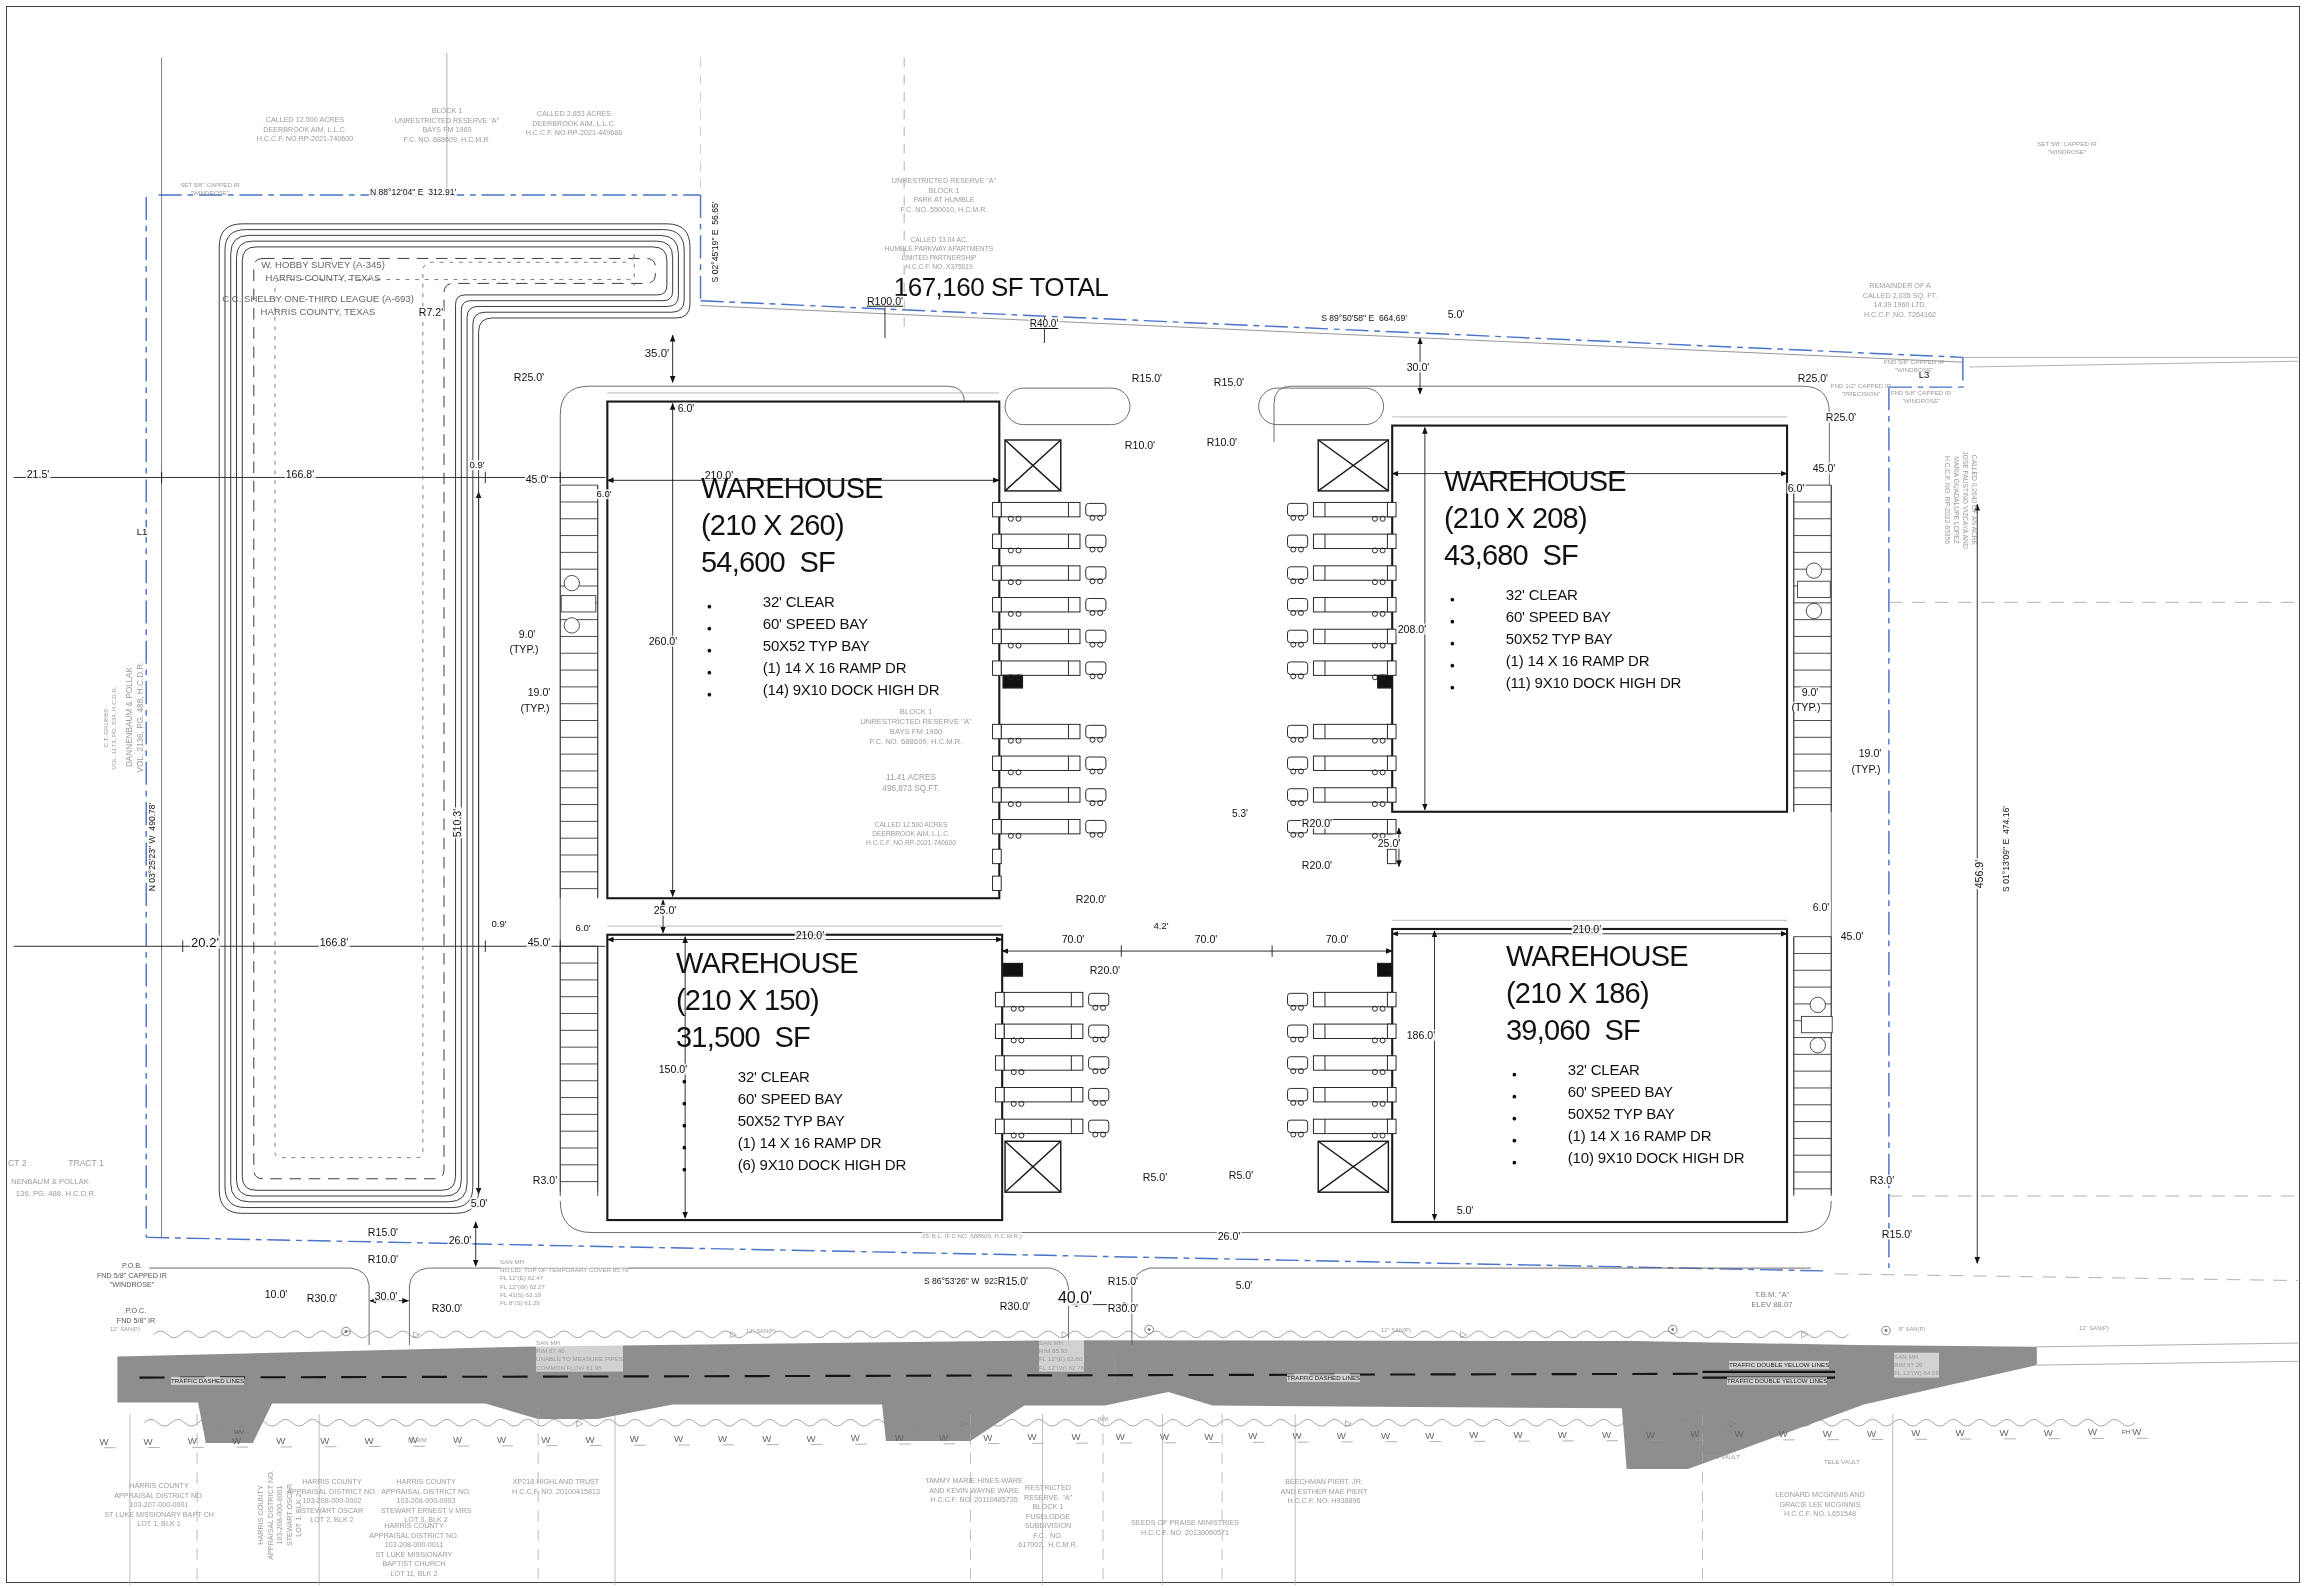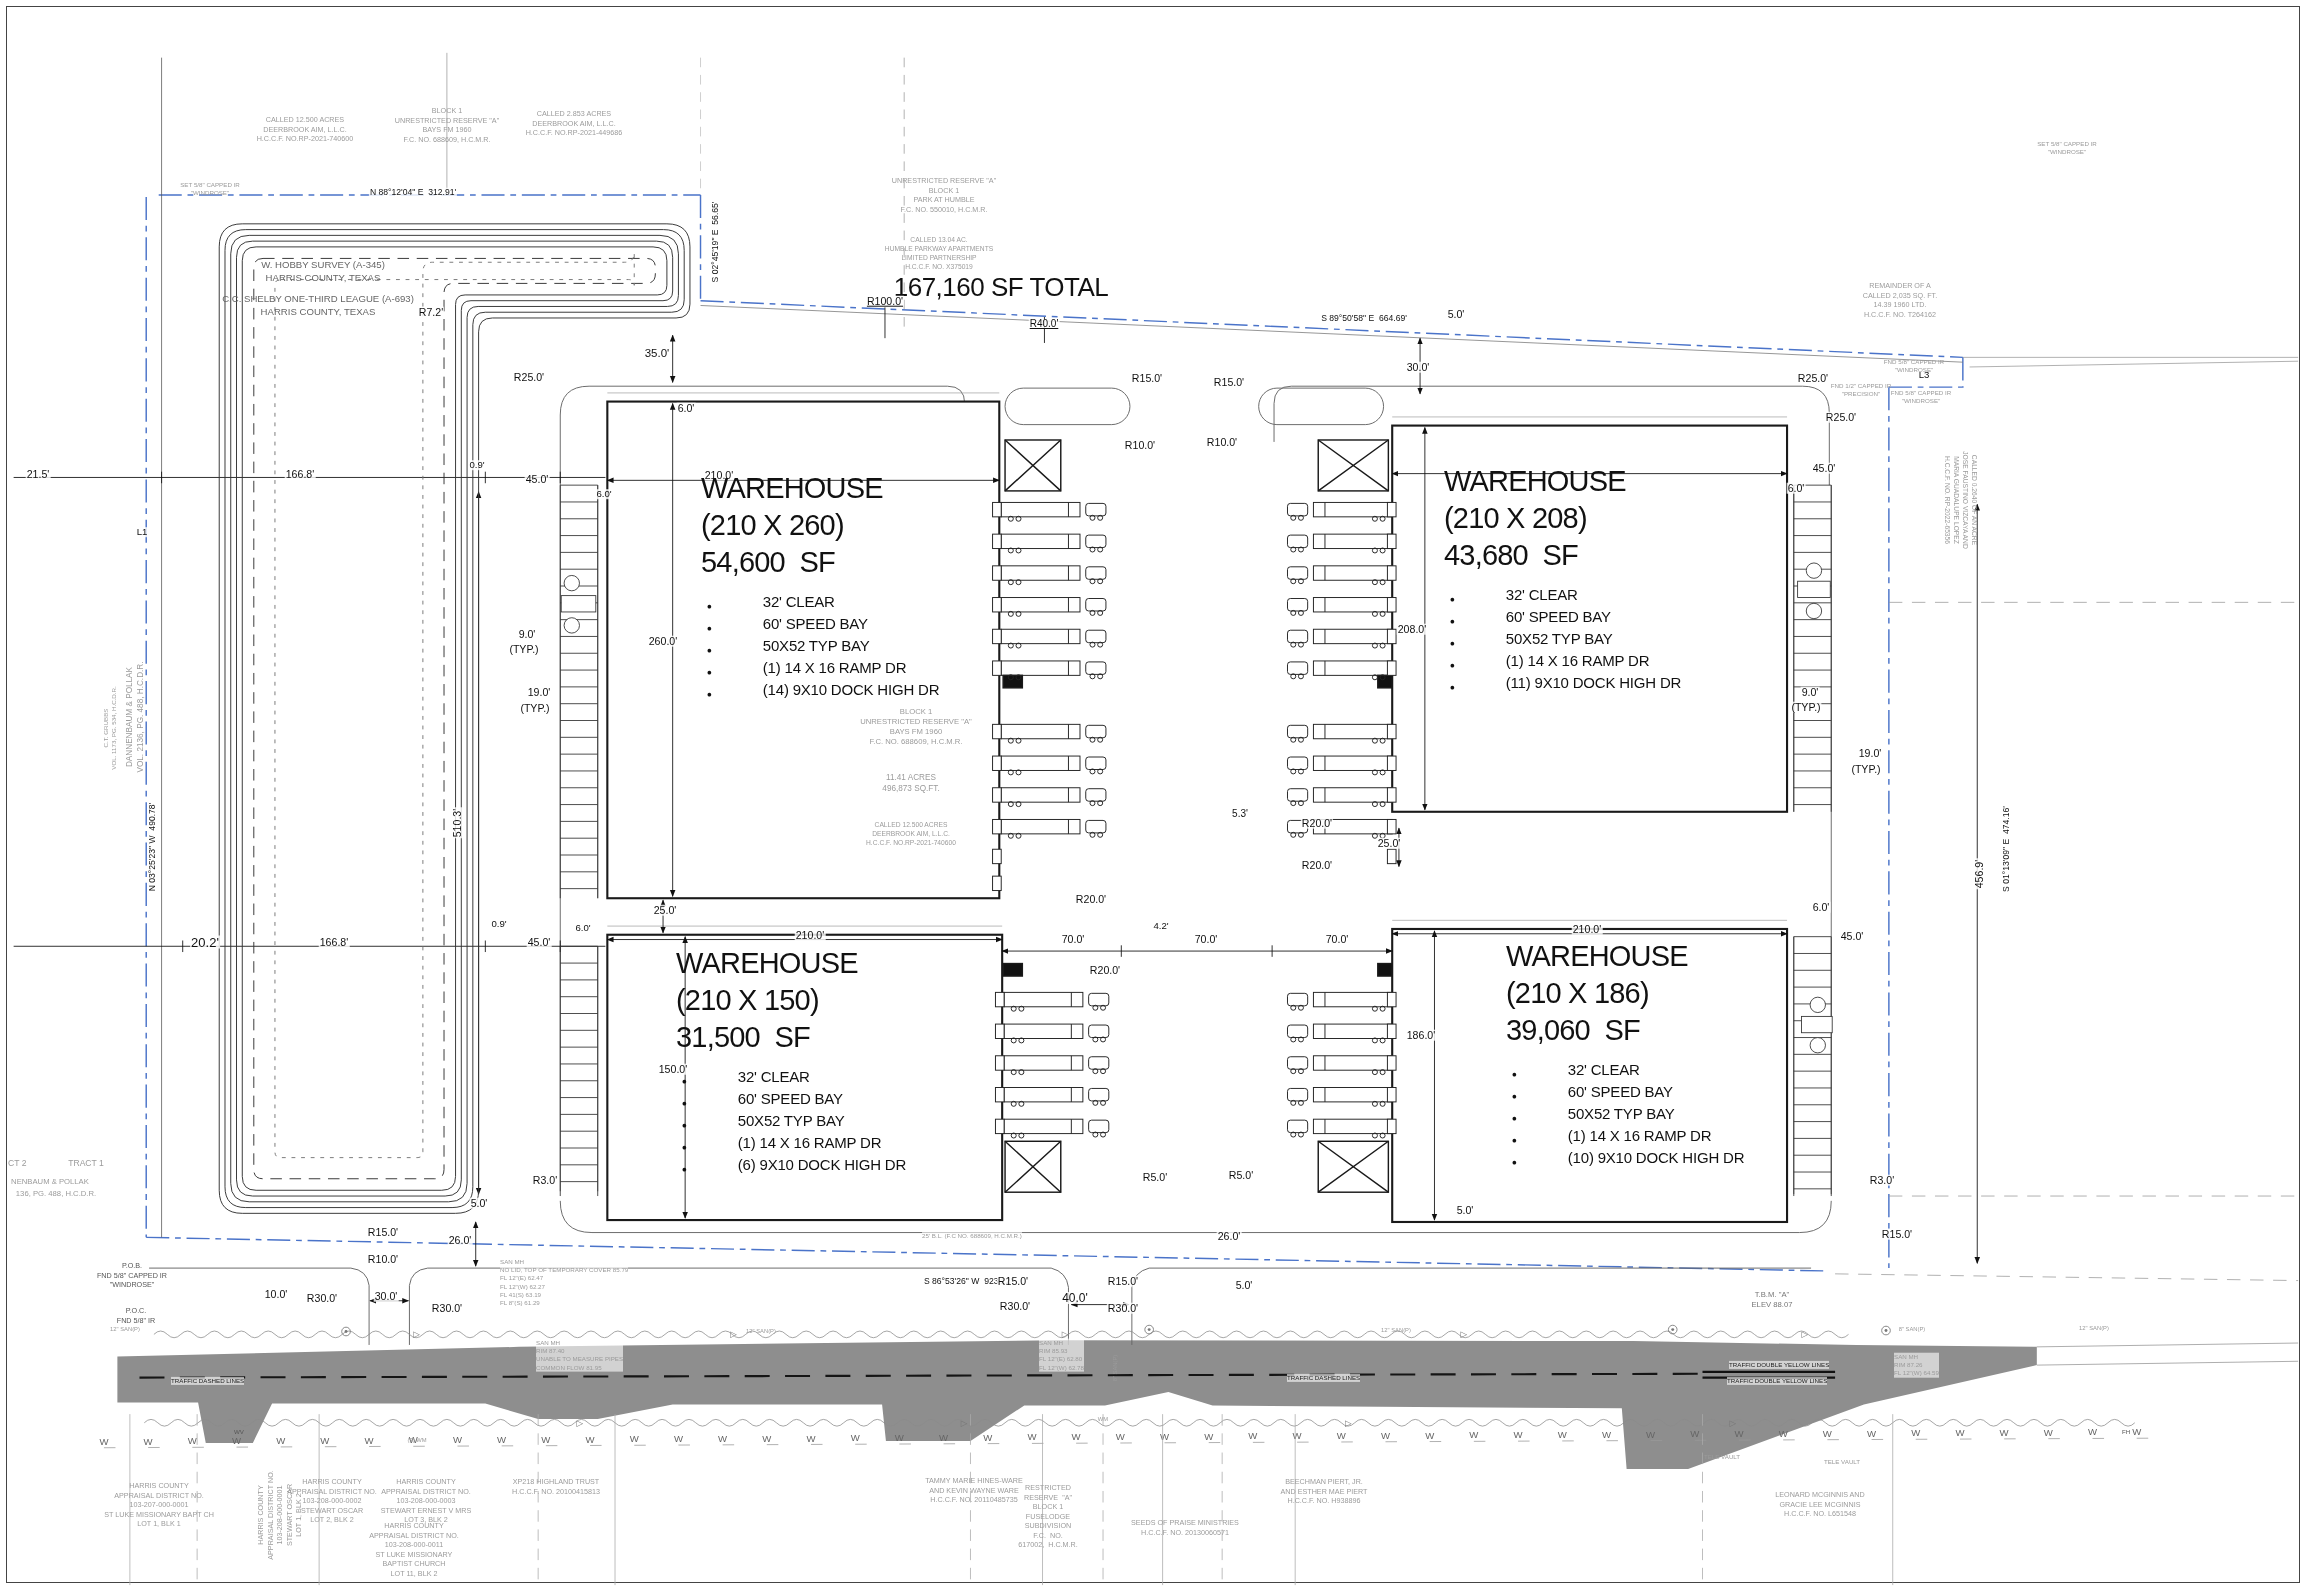--- a/index.html
+++ b/index.html
@@ -490,21 +490,21 @@
       <div class="lbl" style="left: 1465px; top: 1210px; font-size: 10.6px;">5.0'</div>
       <div class="lbl" style="left: 1229px; top: 1236px; font-size: 10.6px;">26.0'</div>
       <div class="lbl" style="left: 1244px; top: 1285px; font-size: 10.6px;">5.0'</div>
       <div class="lbl" style="left: 276px; top: 1294px; font-size: 10.6px;">10.0'</div>
       <div class="lbl" style="left: 322px; top: 1298px; font-size: 10.6px;">R30.0'</div>
       <div class="lbl" style="left: 386px; top: 1296px; font-size: 10.6px;">30.0'</div>
       <div class="lbl" style="left: 447px; top: 1308px; font-size: 10.6px;">R30.0'</div>
       <div class="lbl" style="left: 968px; top: 1281px; font-size: 8.6px;">S 86°53'26" W  923.12'</div>
       <div class="lbl" style="left: 1013px; top: 1281px; font-size: 10.6px;">R15.0'</div>
       <div class="lbl" style="left: 1123px; top: 1281px; font-size: 10.6px;">R15.0'</div>
-      <div class="lbl" style="left: 1075px; top: 1298px; font-size: 12px;">40.0'</div>
+      <div class="lbl" style="left: 1075px; top: 1298px; font-size: 16px;">40.0'</div>
       <div class="lbl" style="left: 1015px; top: 1306px; font-size: 10.6px;">R30.0'</div>
       <div class="lbl" style="left: 1123px; top: 1308px; font-size: 10.6px;">R30.0'</div>
       <div class="note" style="left: 305px; top: 129px; font-size: 7.2px;">CALLED 12.500 ACRES
 DEERBROOK AIM, L.L.C.
 H.C.C.F. NO.RP-2021-740600</div>
       <div class="note" style="left: 447px; top: 125px; font-size: 7.2px;">BLOCK 1
 UNRESTRICTED RESERVE "A"
 BAYS FM 1960
 F.C. NO. 688609, H.C.M.R.</div>
       <div class="note" style="left: 574px; top: 123px; font-size: 7.2px;">CALLED 2.853 ACRES

